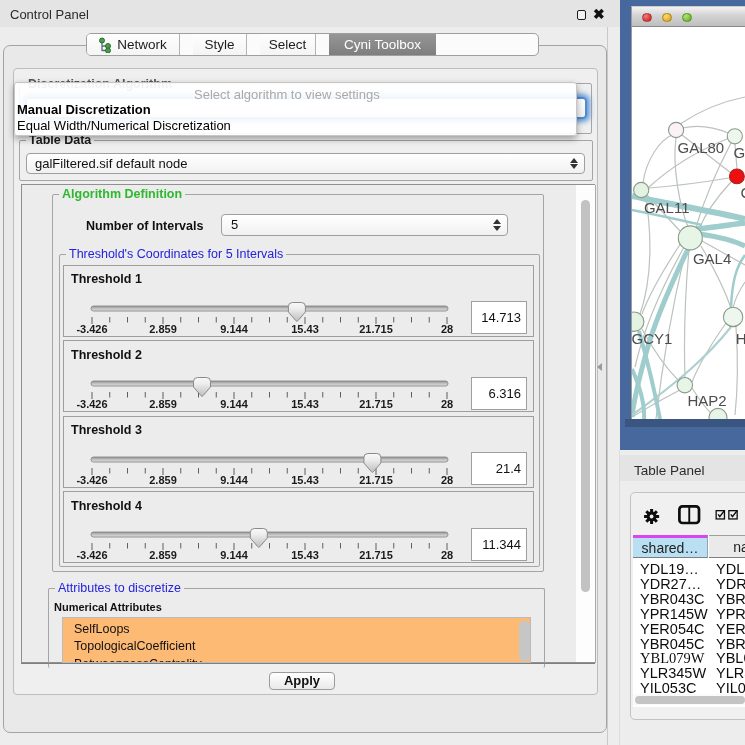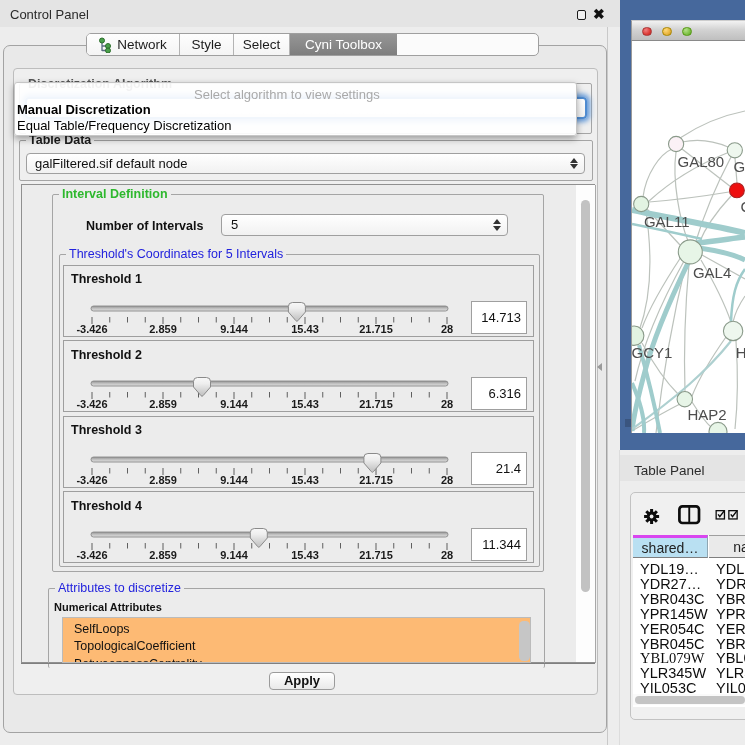--- a/index.html
+++ b/index.html
@@ -14,21 +14,21 @@
 
 #outerpanel { left:3px; top:45px; width:604px; height:688px; background:#e9e9e9;
   border:1px solid #a3a3a3; border-radius:7px; }
 
 .seg { position:absolute; display:flex; background:#fbfbfb; border:1px solid #9f9f9f;
   border-radius:5px; overflow:hidden; }
 .seg div { flex-shrink:0; display:flex; align-items:center; justify-content:center;
   font-size:13.5px; color:#1c1c1c; border-right:1px solid #b4b4b4; background:linear-gradient(#fefefe,#f4f4f4); }
 .seg div:last-child { border-right:none; }
 .seg div.sel { background:linear-gradient(#969696,#7e7e7e); color:#fff; }
-#toptabs { left:86px; top:33px; width:453px; height:23px; }
+#toptabs { left:86px; top:33px; width:453px; height:23px;gap:13px; }
 #bottabs { left:143px; top:703px; width:328px; height:22px; }
 
 #cynipanel { left:13px; top:68px; width:585px; height:627px; background:#efefef;
   border:1px solid #bdbdbd; border-radius:4px; }
 
 .group { position:absolute; border:1px solid #a5a5a5; border-radius:2px; }
 .group > span { position:absolute; top:-8px; left:6px; padding:0 3px; font-size:12.5px;
   font-weight:bold; color:#1c1c1c; }
 
 .combo { position:absolute; background:linear-gradient(#ffffff,#f1f1f1); border:1px solid #9f9f9f;
@@ -46,21 +46,21 @@
   border:1px solid #9f9f9f; font-size:13px; color:#111; text-align:right;
   padding-right:5px; line-height:31px; }
 
 #popup { left:14px; top:82px; width:563px; height:54px; background:rgba(255,255,255,0.92);
   border:1px solid #c6c6c6; border-radius:3px; box-shadow:0 3px 7px rgba(0,0,0,0.35); }
 
 .vtrack { position:absolute; background:#fdfdfd; }
 .vthumb { position:absolute; background:#c2c2c2; border-radius:4.5px; }
 
 #bluebg { left:620px; top:0; width:125px; height:450px; background:#46689c; }
-#netwin { left:631px; top:20px; width:100px; height:420px; }
+#netwin { left:631px; top:6px; width:100px; height:420px; }
 #nettitle { left:0; top:0; width:114px; height:21px;
   background:linear-gradient(#f2f2f2,#d3d3d3 45%,#bfbfbf); border-bottom:1px solid #8a8a8a;
   border-left:1px solid #9a9a9a; border-top:1px solid #cdcdcd; }
 .tl { position:absolute; top:6.5px; width:9.5px; height:9.5px; border-radius:50%; }
 #netcontent { left:0; top:21px; width:114px; height:392px; background:#fff; border-left:1px solid #9a9a9a;}
 #netshadow { left:625px; top:419px; width:120px; height:8px; background:#3a557f; }
 
 #tablepanel-label { left:634px; top:462.5px; font-size:13.5px; color:#2b2b2b; }
 #tablebox { left:630px; top:492px; width:130px; height:228px; background:#f0f0f0;
   border:1px solid #c2c2c2; border-radius:5px; }
@@ -110,21 +110,21 @@
   <div class="combo" style="left:26px; top:153px; width:559px; height:21px; line-height:19px;">
     <span style="margin-left:8px;">galFiltered.sif default node</span>
     <span class="arr"></span>
   </div>
 
   <div class="abs" style="left:21px; top:184px; width:574px; height:479px; border:1px solid #909090; background:#ececec;"></div>
   <div class="vtrack" style="left:576px; top:185px; width:19px; height:477px;"></div>
   <div class="vthumb" style="left:581px; top:200px; width:9px; height:392px;"></div>
 
   <div class="group" style="left:52px; top:194px; width:492px; height:378px;">
-    <span style="background:#ececec; color:#2eb82e;">Interval Definition</span>
+    <span style="background:#ececec; color:#2eb82e;">Algorithm Definition</span>
   </div>
   <div class="abs" style="left:86px; top:219px; font-size:12.5px; font-weight:bold; color:#111;">Number of Intervals</div>
   <div class="combo" style="left:221px; top:214px; width:287px; height:22px; line-height:20px;">
     <span style="margin-left:9px;">5</span>
     <span class="arr"></span>
   </div>
 
   <div class="group" style="left:59px; top:254px; width:481px; height:313px;">
     <span style="background:#ececec; color:#2222dd; font-weight:normal;">Threshold's Coordinates for 5 Intervals</span>
   </div>
@@ -344,21 +344,21 @@
   <div class="vline" style="left:595px; top:185px; height:478px; background:#a8a8a8;"></div>
   <div class="vline" style="left:607px; top:27px; height:718px; background:#c9c9c9;"></div>
 
   <div class="abs" style="left:597px; top:363px; width:0; height:0; border-top:4px solid transparent; border-bottom:4px solid transparent; border-right:5px solid #9a9a9a;"></div>
 
   <div class="vline" style="left:619px; top:450px; height:295px; background:#dcdcdc;"></div>
 
   <div class="abs" id="popup"></div>
   <div class="abs" style="left:194px; top:87px; font-size:13px; color:#a9a9a9;">Select algorithm to view settings</div>
   <div class="abs" style="left:17px; top:102px; font-size:13px; font-weight:bold; color:#000;">Manual Discretization</div>
-  <div class="abs" style="left:17px; top:118px; font-size:13px; color:#000;">Equal Table/Frequency Discretization</div>
+  <div class="abs" style="left:17px; top:118px; font-size:13px; color:#000;">Equal Width/Numerical Discretization</div>
 
   <div class="abs" id="bluebg"></div>
   <div class="abs" id="netshadow"></div>
   <div class="abs" id="netwin">
     <div class="abs" id="nettitle"></div>
     <div class="tl" style="left:11px; background:radial-gradient(circle at 35% 30%, #f08080, #dd3a35 60%, #b02a26); border:0.5px solid #a33;"></div>
     <div class="tl" style="left:31px; background:radial-gradient(circle at 35% 30%, #ffd97a, #e8b33c 60%, #bb8c28); border:0.5px solid #a80;"></div>
     <div class="tl" style="left:51px; background:radial-gradient(circle at 35% 30%, #b5e08a, #7cc043 60%, #5d9a30); border:0.5px solid #591;"></div>
     <div class="abs" id="netcontent">
       <svg width="114" height="392" viewBox="0 0 114 392" style="position:absolute;left:0;top:0;">

